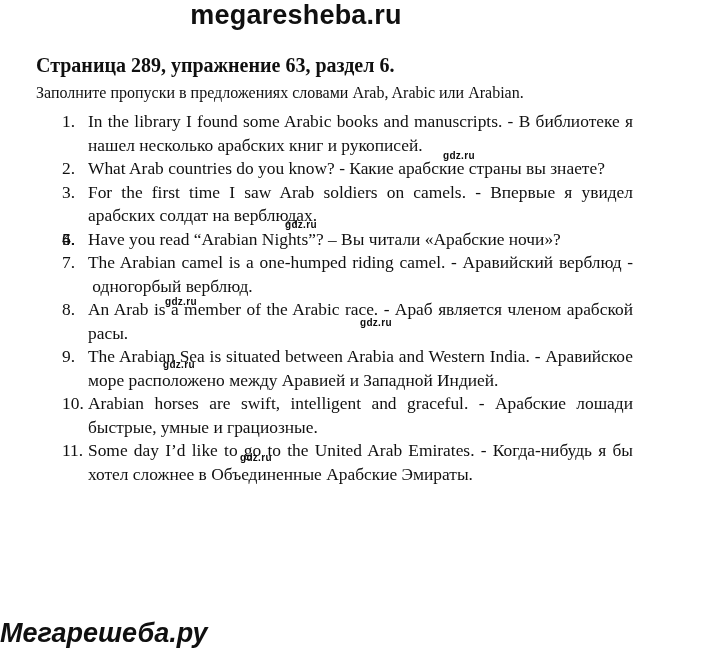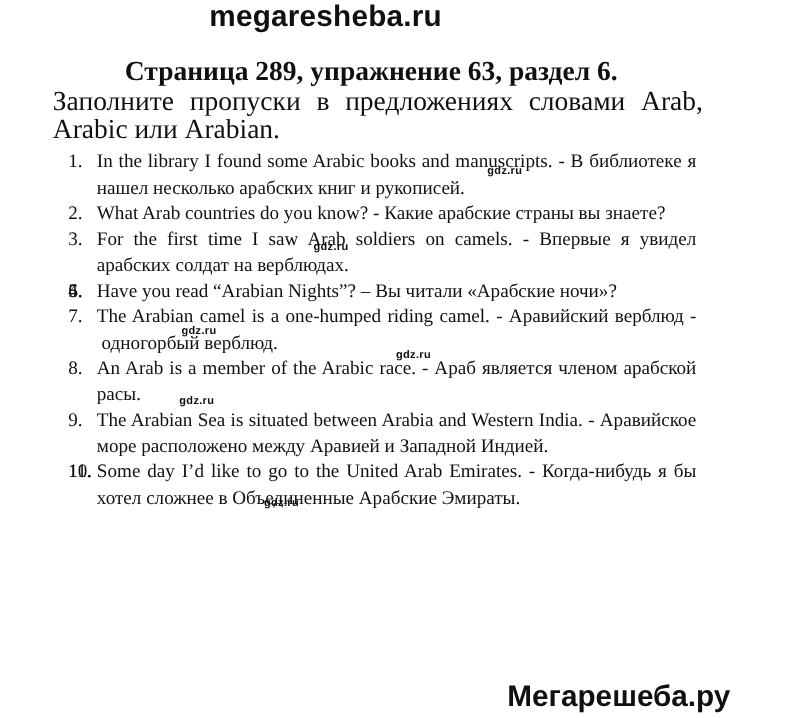--- a/index.html
+++ b/index.html
@@ -22,47 +22,47 @@
     text-align:center;
     font-family:"Liberation Sans","DejaVu Sans",sans-serif;
     font-weight:700;font-size:27px;line-height:31px;
     letter-spacing:.2px;
   }
   .content{
     position:absolute;left:36px;top:53px;width:603px;
   }
   .ex-title{
     margin:0;
-    font-size:25px;font-weight:700;line-height:25px;text-align:center;
+    font-size:20px;font-weight:700;line-height:25px;
   }
   .instruction{
-    margin:2px 0 0 12px;
-    font-size:25px;line-height:25px;
+    margin:2px 0 0 0;
+    font-size:16px;line-height:25px;
     text-align:justify;
   }
   .ex-list{
     margin:5px 0 0 0;padding:0;list-style:none;
     width:597px;
     font-size:17.4px;line-height:23.5px;
   }
   .ex-item{
     position:relative;
     padding-left:52px;
     width:597px;
     text-align:justify;
   }
   .ex-item .num{
     position:absolute;left:26px;top:0;
     text-align:left;
   }
   .site-footer{
     position:absolute;top:616px;left:0;width:664px;
-    text-align:right;
+    text-align:left;
     font-family:"Liberation Sans","DejaVu Sans",sans-serif;
-    font-weight:700;font-size:27px;line-height:34px;
+    font-weight:700;font-size:27px;line-height:34px;font-style:italic;
   }
   .wm{
     position:absolute;
     font-family:"Liberation Sans","DejaVu Sans",sans-serif;
     font-weight:700;font-size:10px;line-height:15px;
     letter-spacing:.3px;
     color:var(--wm);
     white-space:nowrap;
   }
 </style>
@@ -77,21 +77,21 @@
   <ol class="ex-list">
       <li class="ex-item"><span class="num">1.</span><span>In the library I found some Arabic books and manuscripts. - В библиотеке я нашел несколько арабских книг и рукописей.</span></li>
       <li class="ex-item"><span class="num">2.</span><span>What Arab countries do you know? - Какие арабские страны вы знаете?</span></li>
       <li class="ex-item"><span class="num">3.</span><span>For the first time I saw Arab soldiers on camels. - Впервые я увидел арабских солдат на верблюдах.</span></li>
       <li class="ex-item"><span class="num">4.</span></li>
       <li class="ex-item"><span class="num">5.</span></li>
       <li class="ex-item"><span class="num">6.</span><span>Have you read “Arabian Nights”? – Вы читали «Арабские ночи»?</span></li>
       <li class="ex-item"><span class="num">7.</span><span>The Arabian camel is a one-humped riding camel. - Аравийский верблюд -&nbsp;одногорбый верблюд.</span></li>
       <li class="ex-item"><span class="num">8.</span><span>An Arab is a member of the Arabic race. - Араб является членом арабской расы.</span></li>
       <li class="ex-item"><span class="num">9.</span><span>The Arabian Sea is situated between Arabia and Western India. - Аравийское море расположено между Аравией и Западной Индией.</span></li>
-      <li class="ex-item"><span class="num">10.</span></li>
+      <li class="ex-item"><span class="num">10.</span><span>Arabian horses are swift, intelligent and graceful. - Арабские лошади быстрые, умные и грациозные.</span></li>
       <li class="ex-item"><span class="num">11.</span><span>Some day I’d like to go to the United Arab Emirates. - Когда-нибудь я бы хотел сложнее в Объединенные Арабские Эмираты.</span></li>
     </ol>
 </div>
 
 <div class="site-footer">Мегарешеба.ру</div>
 
 <span class="wm" style="left: 443px; top: 148px;">gdz.ru</span>
 <span class="wm" style="left: 285px; top: 217px;">gdz.ru</span>
 <span class="wm" style="left: 165px; top: 294px;">gdz.ru</span>
 <span class="wm" style="left: 360px; top: 315px;">gdz.ru</span>

